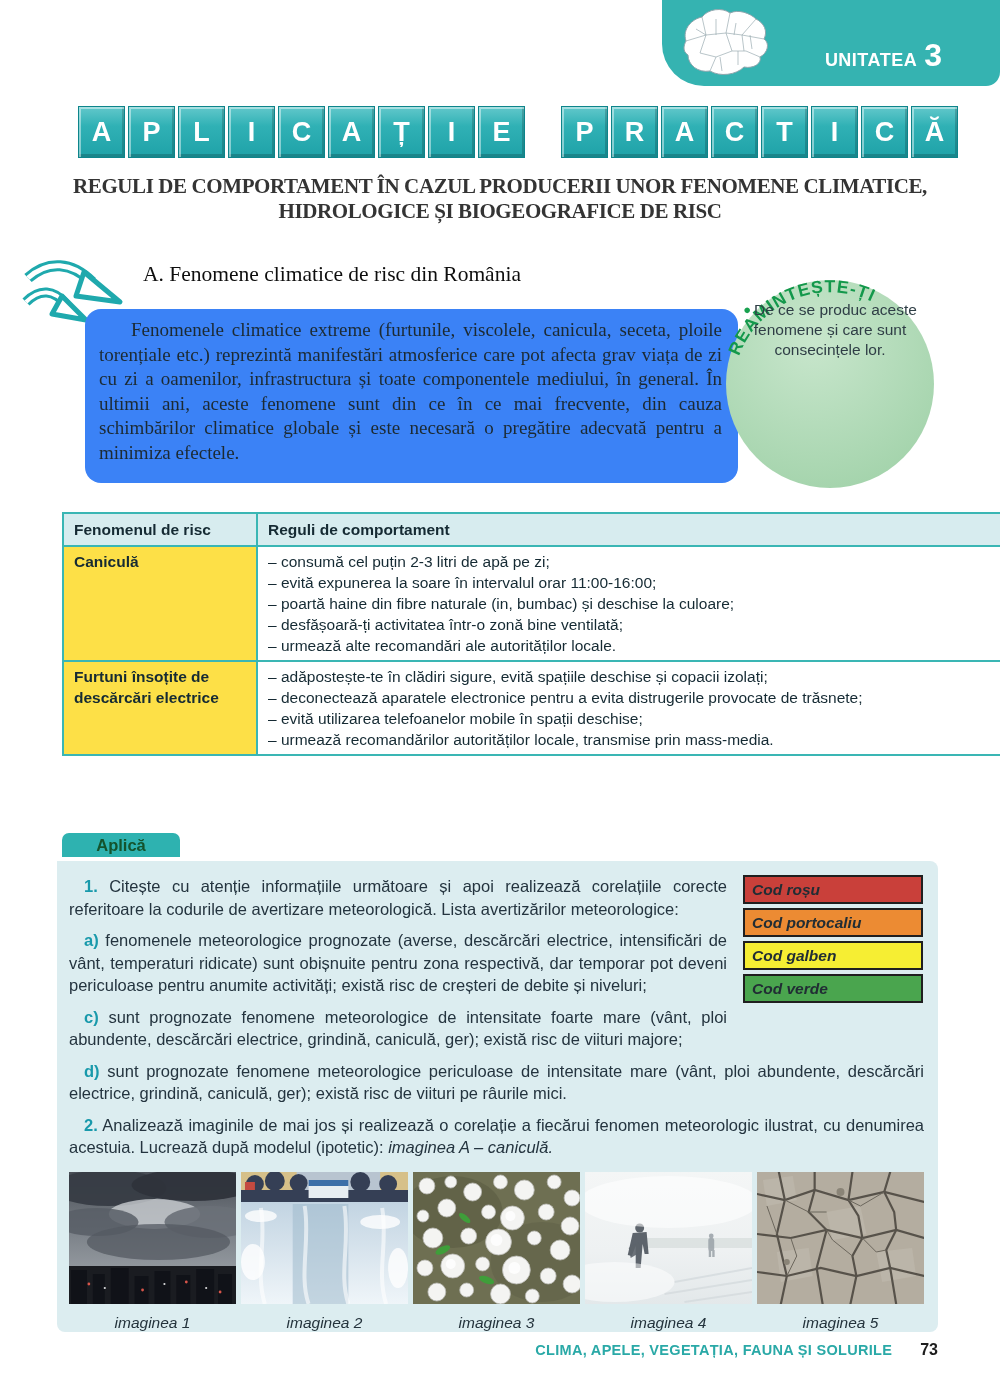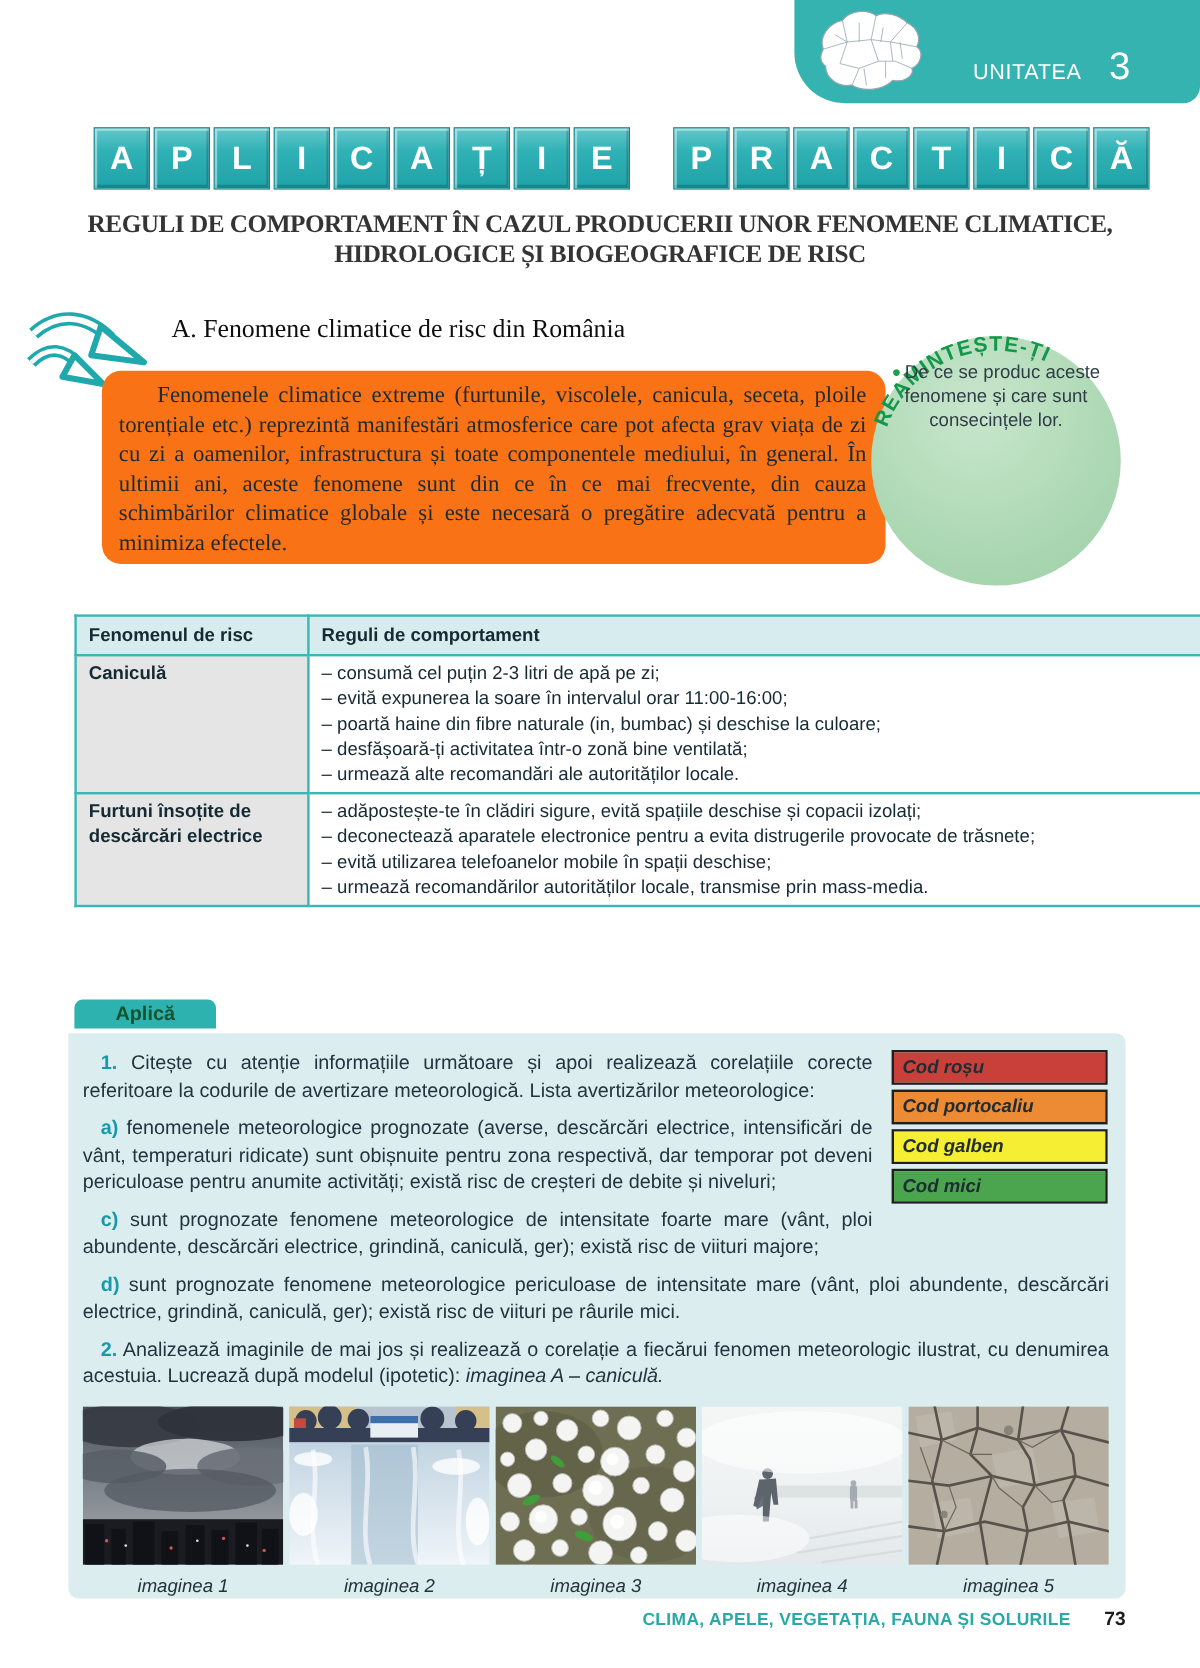--- a/index.html
+++ b/index.html
@@ -3,22 +3,22 @@
 <meta charset="utf-8">
 <style>
   html,body{margin:0;padding:0;background:#ffffff;}
   .page{position:relative;width:1000px;height:1390px;background:#fff;overflow:hidden;
         font-family:"Liberation Sans",sans-serif;color:#24343f;}
 
   
   .unit-band{position:absolute;left:662px;top:0;width:338px;height:86px;
              background:#35b3b1;border-radius:0 0 14px 42px;}
   .map-icon{position:absolute;left:10px;top:5px;}
-  .unit-label{position:absolute;right:58px;top:40px;display:flex;align-items:baseline;gap:23px;
-              color:#fff;font-weight:normal;}
+  .unit-label{position:absolute;right:58px;top:40px;display:flex;align-items:baseline;gap:7px;
+              color:#fff;font-weight:bold;}
   .unit-label .u-word{font-size:18px;letter-spacing:.5px;}
   .unit-label .u-num{font-size:32px;line-height:30px;}
 
   
   .tiles{position:absolute;left:78px;top:106px;display:flex;}
   .tile{width:45px;height:50px;margin-right:3px;display:flex;align-items:center;justify-content:center;
         background:linear-gradient(180deg,#62c8cb 0%,#30b1b5 38%,#1fa2a8 100%);
         border:1px solid #0d858b;
         box-shadow:inset 2px 2px 0 rgba(255,255,255,.45), inset -2px -3px 0 rgba(0,0,0,.18);
         color:#fff;font-weight:bold;font-size:27px;}
@@ -26,38 +26,38 @@
 
   
   .main-heading{position:absolute;left:30px;right:30px;top:174px;text-align:center;
                 font-family:"Liberation Serif",serif;font-weight:bold;font-size:21px;
                 line-height:25px;letter-spacing:-.4px;color:#343434;}
 
   
   .arrow-icon{position:absolute;left:20px;top:248px;}
   .section-title{position:absolute;left:143px;top:262px;font-family:"Liberation Serif",serif;
                  font-weight:normal;font-size:21.5px;color:#0e0e0e;}
-  .intro-box{position:absolute;left:85px;top:309px;width:653px;background:#f97316;border-radius:16px;
-             padding:9px 16px 5px 14px;box-sizing:border-box;}
+  .intro-box{position:absolute;left:85px;top:309px;width:653px;background:#3b82f6;border-radius:16px;
+             padding:9px 16px 18px 14px;box-sizing:border-box;}
   .intro-box p{margin:0;font-family:"Liberation Serif",serif;font-size:19px;line-height:24.5px;
                color:#1c2a32;text-align:justify;text-indent:32px;}
 
   
   .remember{position:absolute;left:710px;top:236px;width:240px;height:262px;}
   .remember-text{position:absolute;left:12px;top:64px;width:216px;text-align:center;
                  font-size:15.5px;line-height:20px;color:#2f3e46;}
   .remember-text .r-item{margin-bottom:7px;}
   .r-bullet{color:#18a14f;font-size:13px;vertical-align:1px;margin-right:3px;}
 
   
   .rules-table{position:absolute;left:62px;top:512px;width:987px;border-collapse:collapse;}
   .rules-table th,.rules-table td{border:2.4px solid #3ab6b4;font-size:15.5px;line-height:21px;
                  color:#152a33;padding:4px 10px;vertical-align:top;text-align:left;}
   .rules-table th{background:#d7ecef;font-weight:bold;padding:5px 10px;}
-  .rules-table td.phen{background:#e5e5e5;font-weight:bold;width:172px;}
+  .rules-table td.phen{background:#fde047;font-weight:bold;width:172px;}
   .rules-table td .rule-line{margin:0;}
 
   
   .apply-tab{position:absolute;left:62px;top:833px;width:118px;height:24px;background:#2eb2b0;
              border-radius:7px 7px 0 0;display:flex;align-items:center;justify-content:center;
              color:#14532d;font-weight:bold;font-size:16.5px;}
   .apply-box{position:absolute;left:57px;top:861px;width:881px;height:471px;background:#dcedf0;
              border-radius:0 8px 8px 8px;box-sizing:border-box;padding:9px 14px 10px 12px;}
   .apply-box p{margin:5px 0 9px;text-align:justify;font-size:16.5px;line-height:22.5px;
                color:#24343f;text-indent:15px;}
@@ -211,21 +211,21 @@
       </div>
       <div class="code-row">
         <span class="code-label" style="background-color: rgb(236, 139, 51);">Cod portocaliu</span>
         <span class="code-empty"></span>
       </div>
       <div class="code-row">
         <span class="code-label" style="background-color: rgb(246, 238, 51);">Cod galben</span>
         <span class="code-empty"></span>
       </div>
       <div class="code-row">
-        <span class="code-label" style="background-color: rgb(74, 165, 78);">Cod mici</span>
+        <span class="code-label" style="background-color: rgb(74, 165, 78);">Cod verde</span>
         <span class="code-empty"></span>
       </div>
     </div>
 
     <p><span class="marker">1.</span> <span>Citește cu atenție informațiile următoare și apoi realizează corelațiile corecte referitoare la codurile de avertizare meteorologică. Lista avertizărilor meteorologice:</span></p>
     <p><span class="marker">a)</span> <span>fenomenele meteorologice prognozate (averse, descărcări electrice, intensificări de vânt, temperaturi ridicate) sunt obișnuite pentru zona respectivă, dar temporar pot deveni periculoase pentru anumite activități; există risc de creșteri de debite și niveluri;</span></p>
     <p><span class="marker">c)</span> <span>sunt prognozate fenomene meteorologice de intensitate foarte mare (vânt, ploi abundente, descărcări electrice, grindină, caniculă, ger); există risc de viituri majore;</span></p>
     <p><span class="marker">d)</span> <span>sunt prognozate fenomene meteorologice periculoase de intensitate mare (vânt, ploi abundente, descărcări electrice, grindină, caniculă, ger); există risc de viituri pe râurile mici.</span></p>
     <p><span class="marker">2.</span> <span>Analizează imaginile de mai jos și realizează o corelație a fiecărui fenomen meteorologic ilustrat, cu denumirea acestuia. Lucrează după modelul (ipotetic): </span><span class="example">imaginea A – caniculă.</span></p>
 

